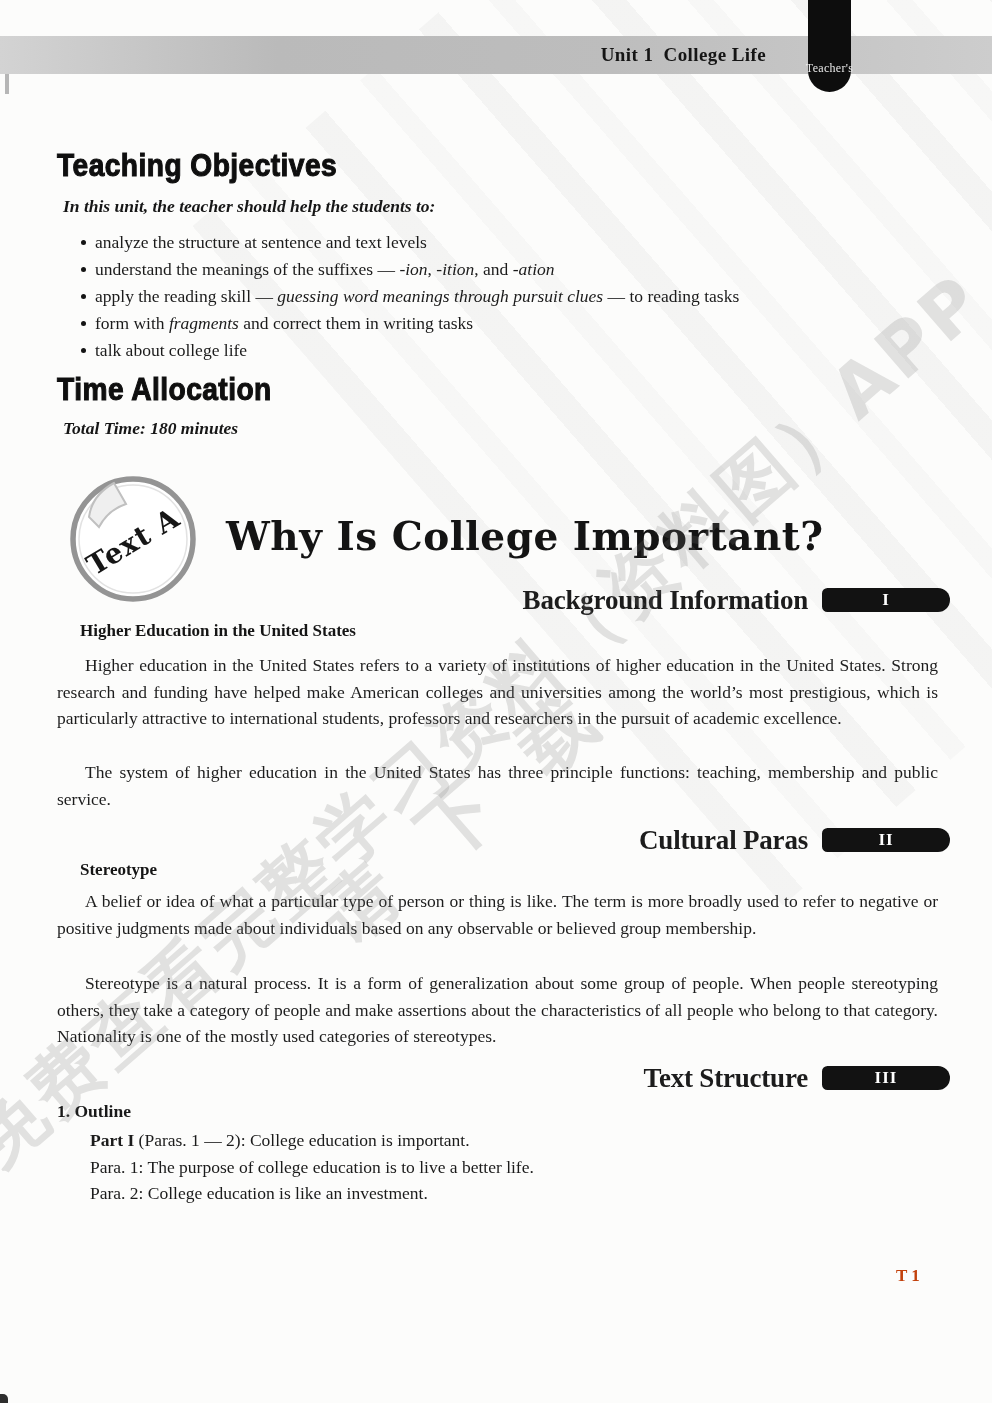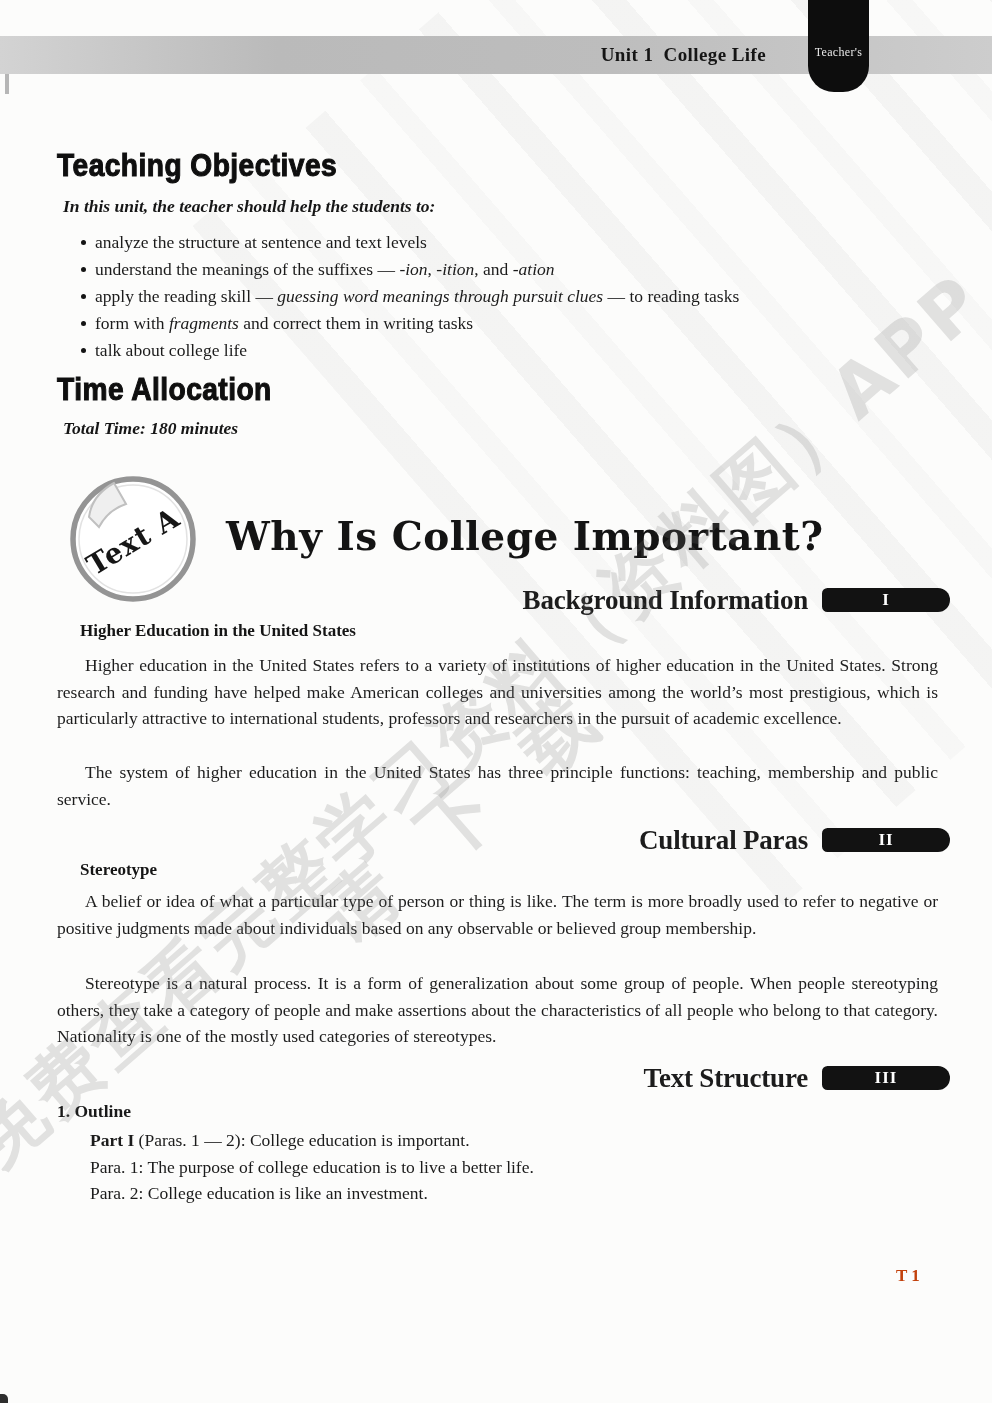--- a/index.html
+++ b/index.html
@@ -28,23 +28,23 @@
   
   .header-bar{
     position:absolute; left:0; top:36px; width:992px; height:38px;
     background:linear-gradient(90deg,#d3d3d3 0%, #bababa 28%, var(--c-header_bar_gray,#bdbdbd) 62%, #cdcdcd 100%);
   }
   .unit-title{
     position:absolute; right:226px; top:0; height:38px; display:flex; align-items:center;
     font-weight:700; font-size:19px; color:#151515; white-space:pre; letter-spacing:.4px;
   }
   .teachers-tab{
-    position:absolute; left:808px; top:0; width:61px; height:92px; z-index:3;
+    position:absolute; left:808px; top:0; width:43px; height:92px; z-index:3;
     background:var(--c-tab_black,#0d0d0d); border-radius:0 0 26px 26px;
-    display:flex; justify-content:center; padding-top:45px;
+    display:flex; justify-content:center; padding-top:45px;align-items:center;
   }
   .teachers-tab span{ color:#e9e9e9; font-size:12px; letter-spacing:.3px; }
   .edge-mark{ position:absolute; left:5px; top:38px; width:4px; height:56px; background:#b6b6b6; }
   .corner-speck{ position:absolute; left:0; top:1394px; width:8px; height:9px; background:#2e2e2e; border-radius:0 5px 0 0; }
   
   .h-display{
     position:absolute; left:57px; font-family:"Liberation Sans",sans-serif;
     font-weight:700; -webkit-text-stroke:1.1px #0f0f0f; color:#0f0f0f;
     font-size:32px; line-height:34px; transform:scaleX(.88); transform-origin:left center;
     letter-spacing:.5px; white-space:nowrap;

